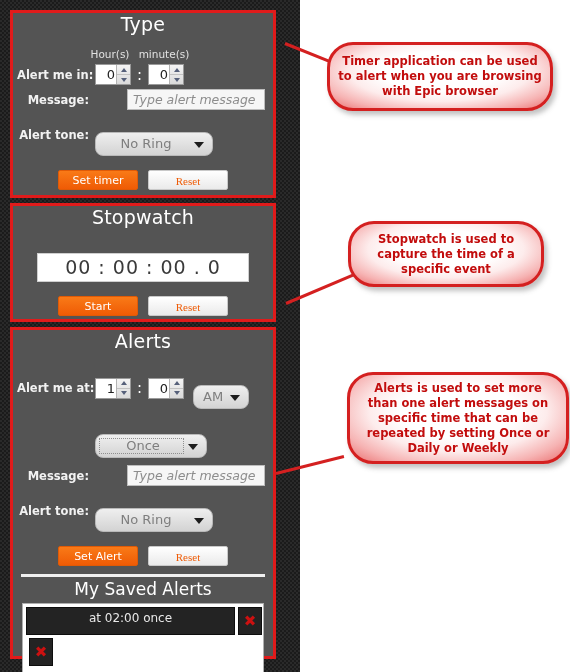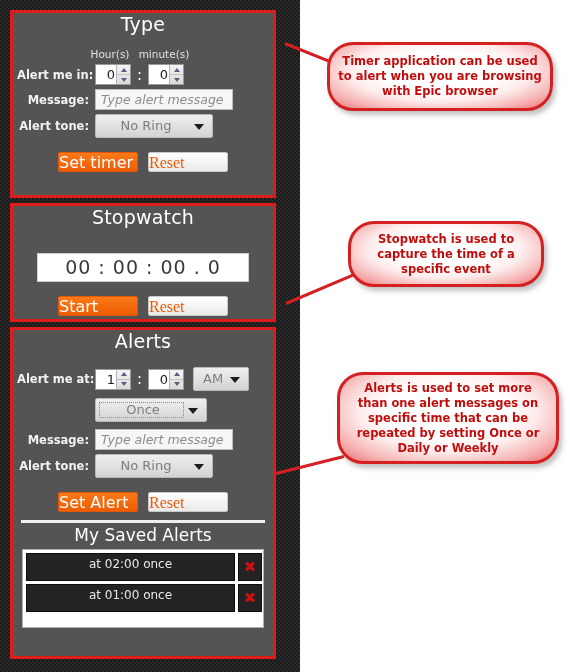--- a/index.html
+++ b/index.html
@@ -134,31 +134,33 @@
     border: 1px solid #bdbdbd;
     box-sizing: border-box;
     font-size: 12.5px;
     font-style: italic;
     color: #8d8d8d;
     line-height: 19px;
     padding-left: 5px;
     font-family: "DejaVu Sans", "Liberation Sans", sans-serif;
     overflow: hidden;
     white-space: nowrap;
+    margin-left: 32px;
   }
 
   
   .dropdown {
     position: relative;
     height: 24px;
     background: linear-gradient(#efefef, #d3d3d3);
     border: 1px solid #b9b9b9;
-    border-radius: 2px;
+    border-radius: 8px;
     box-sizing: border-box;
     display: inline-block;
+    margin-top: 18px;
   }
   .dropdown .dd-label {
     display: block;
     text-align: center;
     font-size: 13px;
     color: #7e7e7e;
     line-height: 22px;
     padding-right: 16px;
   }
   .dropdown .caret {
@@ -183,22 +185,22 @@
   
   .btn-row {
     display: flex;
     justify-content: center;
     gap: 10px;
     margin-top: 14px;
   }
   .btn {
     width: 80px;
     height: 20px;
-    font-size: 16px;
-    text-align: left;
+    font-size: 11px;
+    text-align: center;
     line-height: 20px;
     border-radius: 2px;
     box-sizing: border-box;
     cursor: pointer;
   }
   .btn-primary {
     background: linear-gradient(#f97a17, #ef5b05);
     color: #ffffff;
     border: 1px solid #e05a06;
   }
@@ -292,21 +294,21 @@
     text-align: center;
     line-height: 15px;
     box-sizing: border-box;
     display: flex;
     align-items: center;
     justify-content: center;
     padding: 4px 8px;
   }
   #callout-timer     { left: 327px; top: 42px;  width: 226px; height: 69px; }
   #callout-stopwatch { left: 348px; top: 221px; width: 196px; height: 66px; }
-  #callout-alerts    { left: 337px; top: 372px; width: 222px; height: 92px; }
+  #callout-alerts    { left: 347px; top: 372px; width: 222px; height: 92px; }
 
   .connector {
     position: absolute;
     background: #d42020;
     transform-origin: 0 50%;
   }
   #conn-timer     { left: 285px; top: 42px;  width: 52px; height: 3px; transform: rotate(22deg); }
   #conn-stopwatch { left: 286px; top: 302px; width: 74px; height: 3px; transform: rotate(-23deg); }
   #conn-alerts    { left: 276px; top: 472px; width: 70px; height: 3px; transform: rotate(-14deg); }
 </style>
@@ -440,21 +442,20 @@
 
     <div class="separator"></div>
     <div class="saved-title">My Saved Alerts</div>
 
     <div class="saved-list">
       <div class="saved-row">
         <div class="saved-text">at 02:00  once</div>
         <div class="saved-del">✖</div>
       </div>
       <div class="saved-row">
-        <div class="saved-text">at 01:00  once</div>
         <div class="saved-del">✖</div>
       </div>
     </div>
   </div>
 </div>
 
 <div class="connector" id="conn-timer"></div>
 <div class="callout" id="callout-timer">Timer application can be used to alert when you are browsing with Epic browser</div>
 
 <div class="connector" id="conn-stopwatch"></div>

